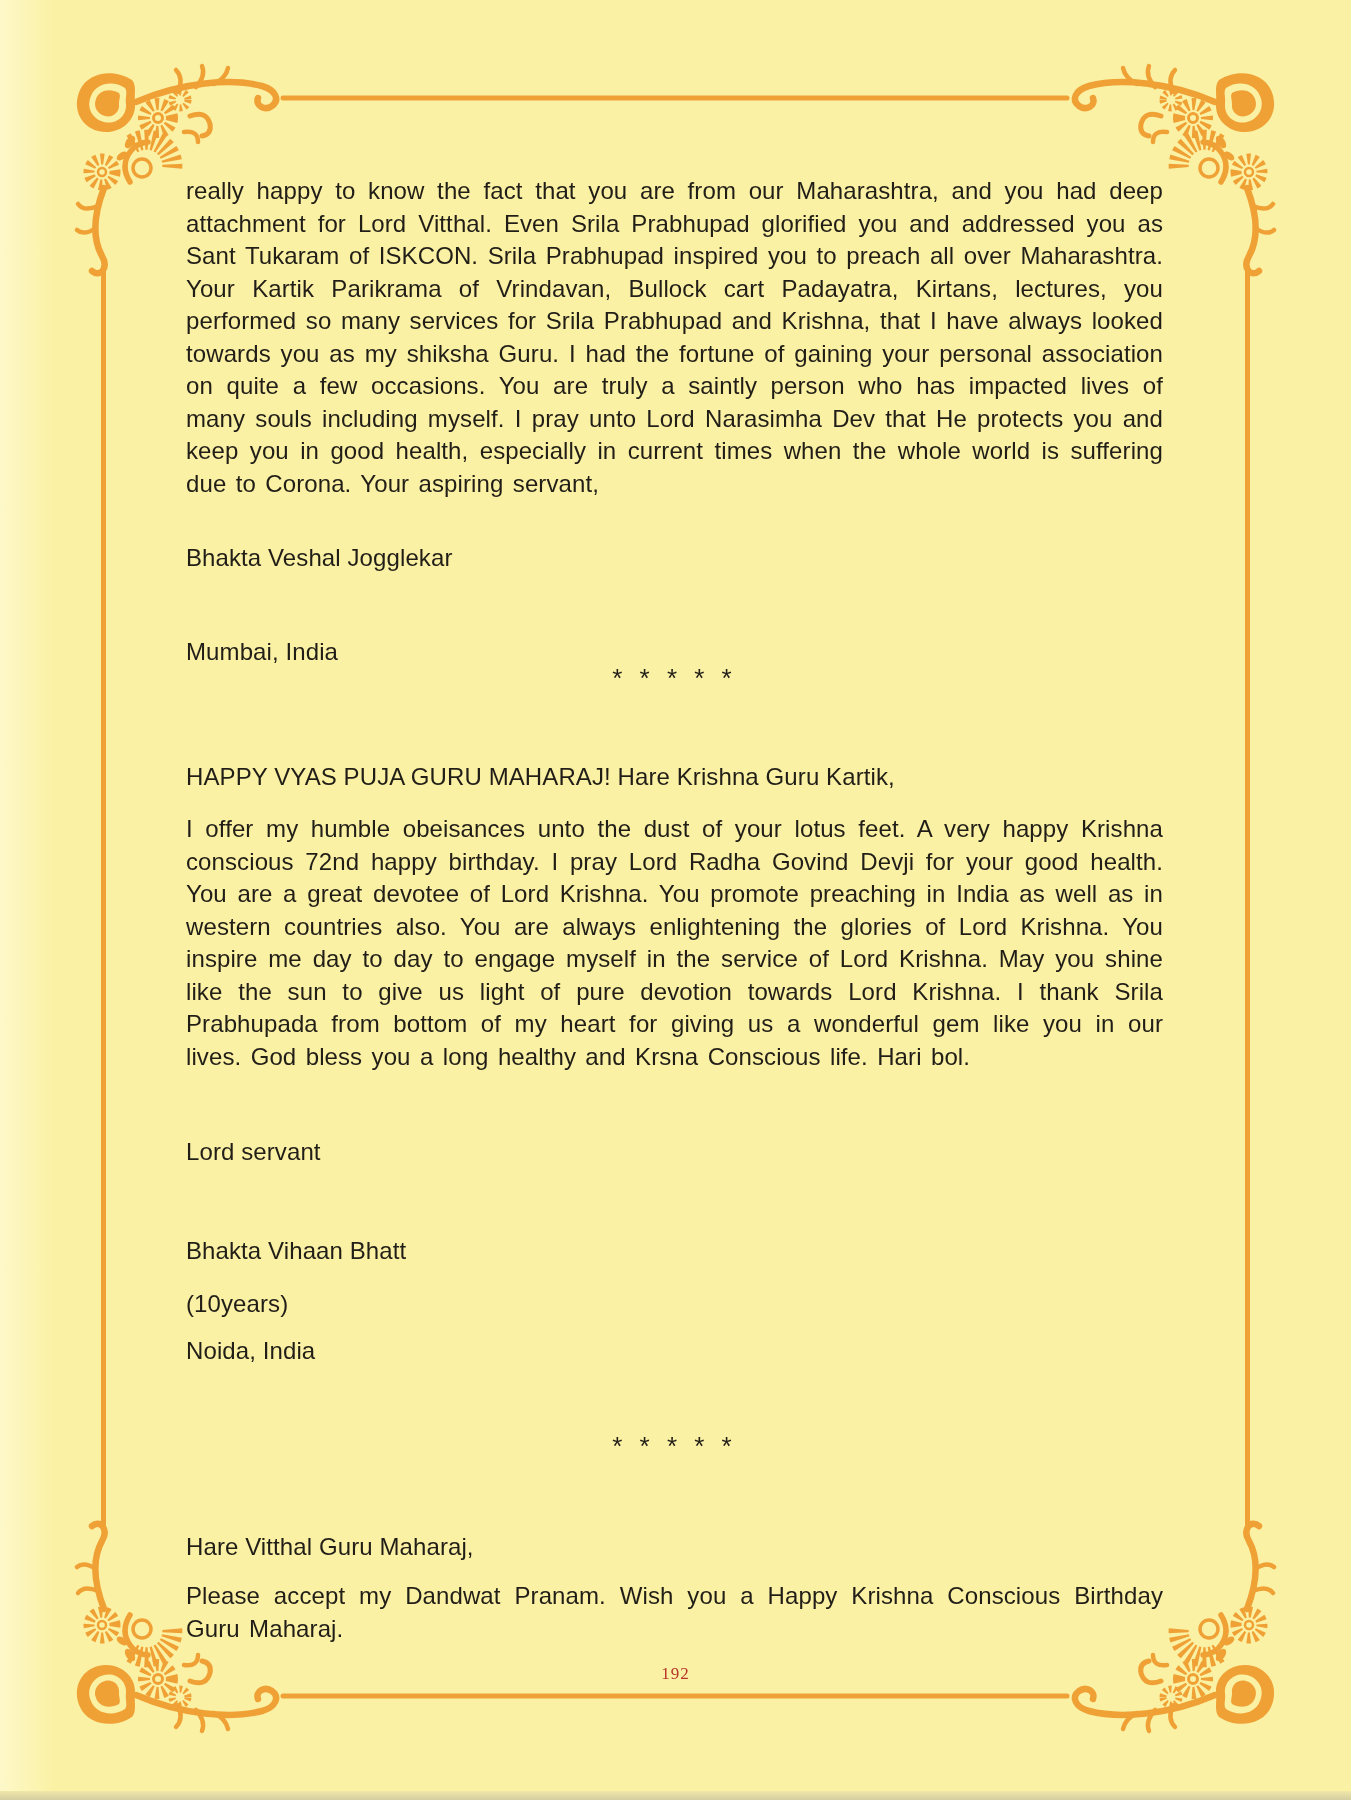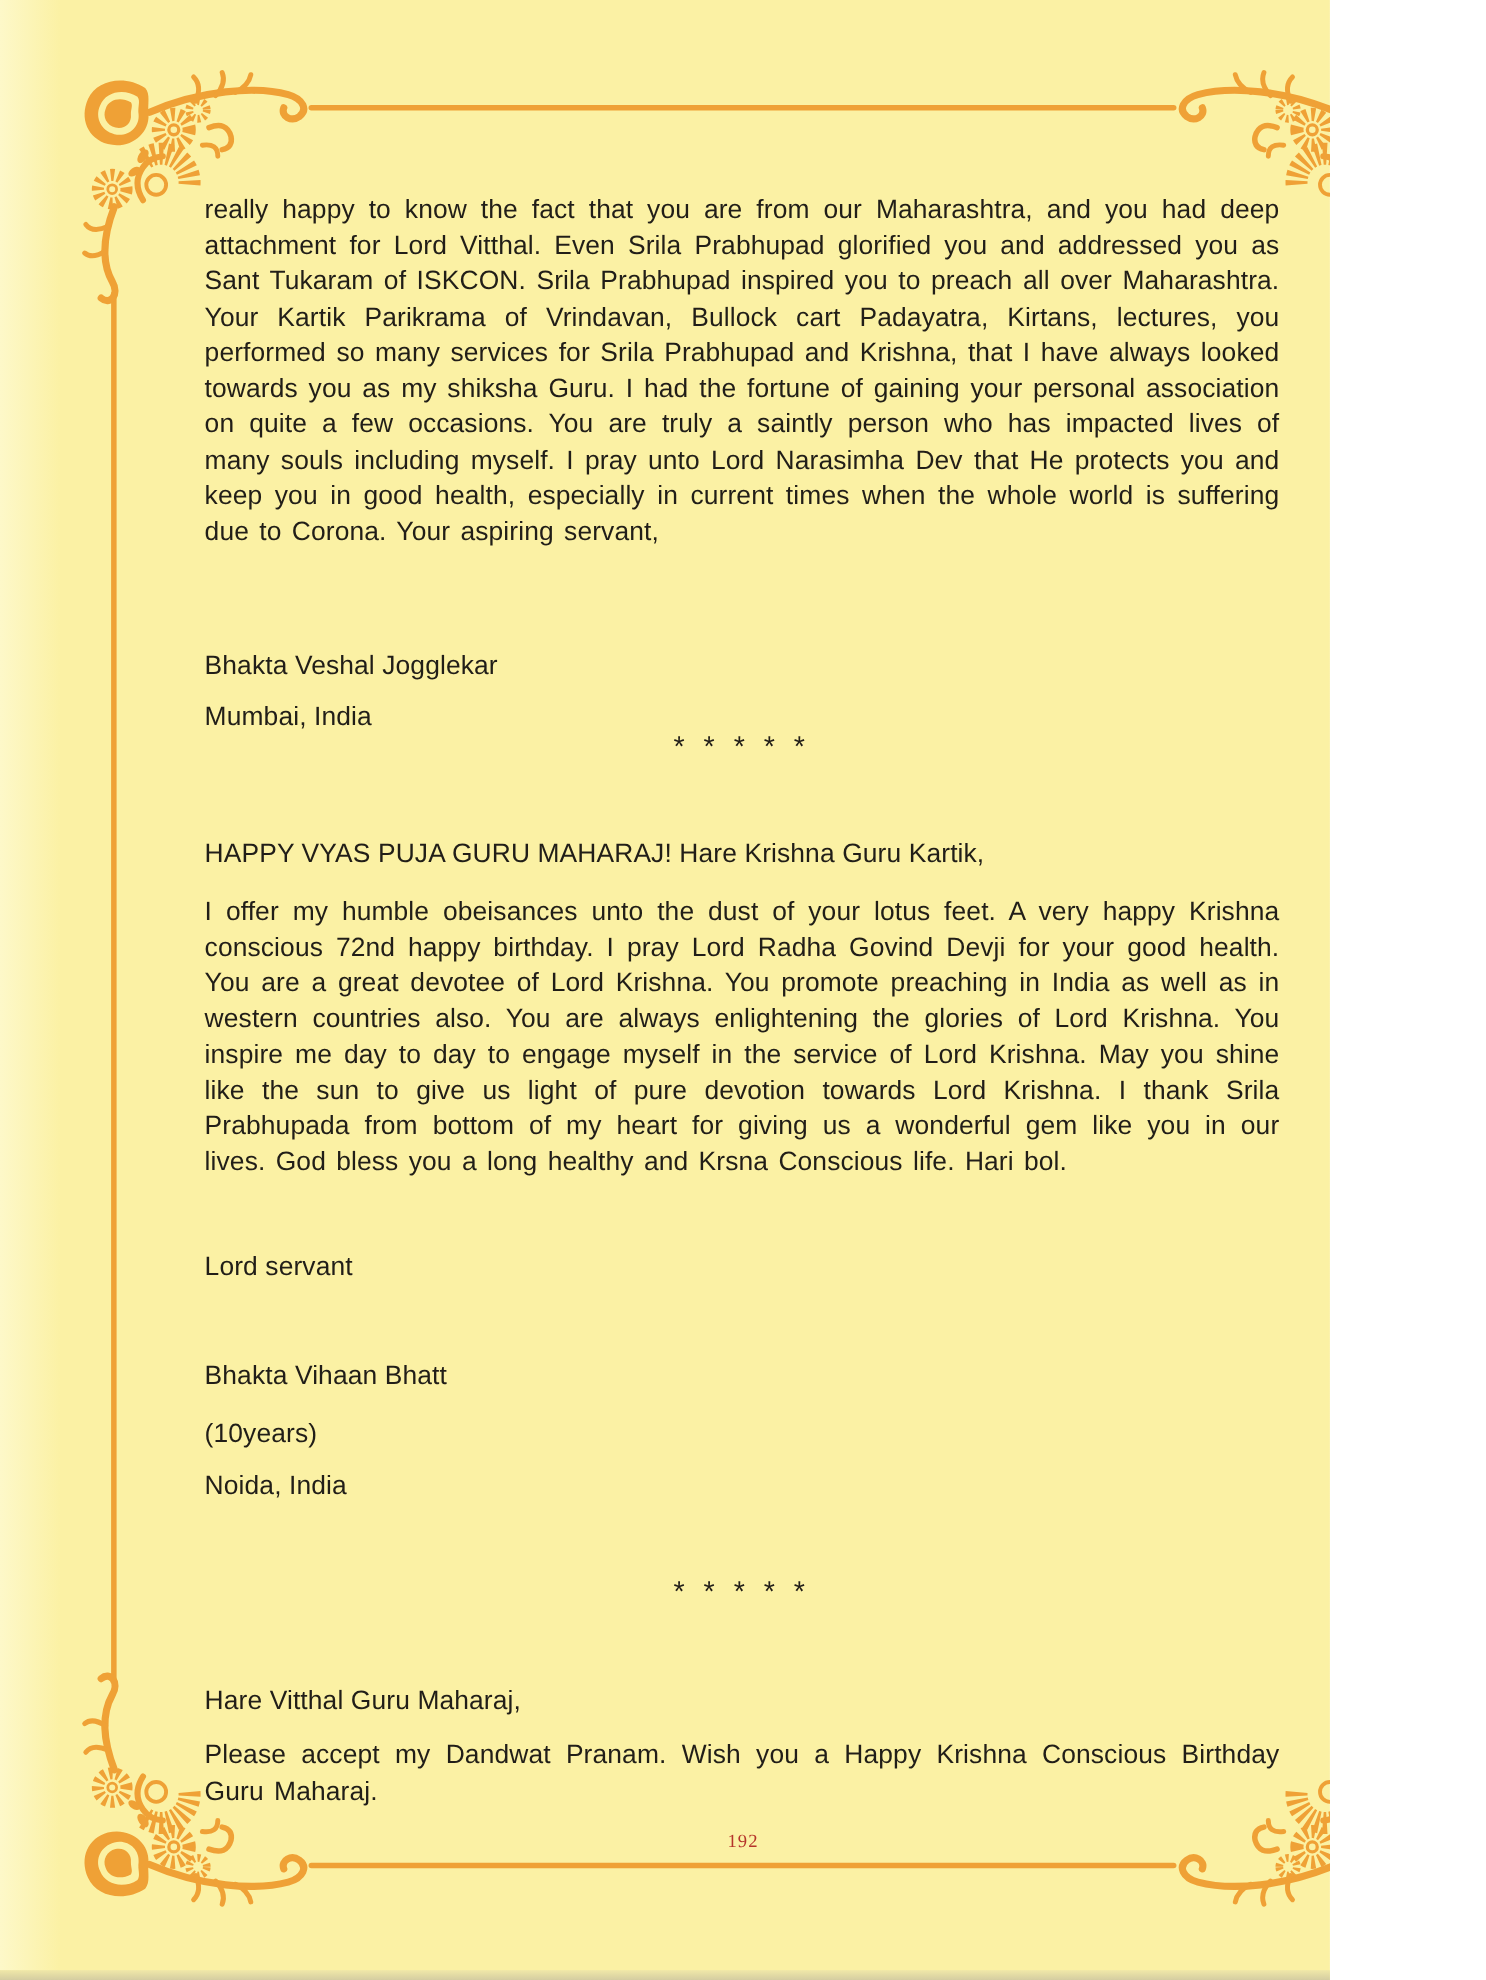--- a/index.html
+++ b/index.html
@@ -1,19 +1,19 @@
 <!DOCTYPE html>
 <html><head>
 <meta charset="utf-8">
 <title>Book Page 192</title>
 <style>
   html, body { margin: 0; padding: 0; background: #ffffff; }
   .page {
     position: relative;
-    width: 1209px;
+    width: 1351px;
     height: 1800px;
     overflow: hidden;
     background: linear-gradient(90deg, #fdf8c9 0px, #fbf1a4 55px, #fbf1a4 100%);
     font-family: "Liberation Sans", "DejaVu Sans", sans-serif;
     color: #211e18;
   }
   .scan-edge {
     position: absolute; left: 0; right: 0; bottom: 0; height: 9px;
     background: linear-gradient(to bottom, #f0e8a8, #d4cda1);
   }
@@ -100,21 +100,21 @@
 
     <use href="#corner-ornament" transform="translate(72,72)"></use>
     <use href="#corner-ornament" transform="translate(1279,72) scale(-1,1)"></use>
     <use href="#corner-ornament" transform="translate(72,1725) scale(1,-1)"></use>
     <use href="#corner-ornament" transform="translate(1279,1725) scale(-1,-1)"></use>
   </svg>
 
   <main>
     <p class="t para" style="top:151px">really happy to know the fact that you are from our Maharashtra, and you had deep attachment for Lord Vitthal. Even Srila Prabhupad glorified you and addressed you as Sant Tukaram of ISKCON. Srila Prabhupad inspired you to preach all over Maharashtra. Your Kartik Parikrama of Vrindavan, Bullock cart Padayatra, Kirtans, lectures, you performed so many services for Srila Prabhupad and Krishna, that I have always looked towards you as my shiksha Guru. I had the fortune of gaining your personal association on quite a few occasions. You are truly a saintly person who has impacted lives of many souls including myself. I pray unto Lord Narasimha Dev that He protects you and keep you in good health, especially in current times when the whole world is suffering due to Corona. Your aspiring servant,</p>
 
-    <p class="t line" style="top:566px">Bhakta Veshal Jogglekar</p>
+    <p class="t line" style="top:518px">Bhakta Veshal Jogglekar</p>
     <p class="t line" style="top:612px">Mumbai, India</p>
 
     <p class="t stars" style="top:636px">* * * * *</p>
 
     <p class="t line" style="top:737px">HAPPY VYAS PUJA GURU MAHARAJ! Hare Krishna Guru Kartik,</p>
     <p class="t para" style="top:789px">I offer my humble obeisances unto the dust of your lotus feet. A very happy Krishna conscious 72nd happy birthday. I pray Lord Radha Govind Devji for your good health. You are a great devotee of Lord Krishna. You promote preaching in India as well as in western countries also. You are always enlightening the glories of Lord Krishna. You inspire me day to day to engage myself in the service of Lord Krishna. May you shine like the sun to give us light of pure devotion towards Lord Krishna. I thank Srila Prabhupada from bottom of my heart for giving us a wonderful gem like you in our lives. God bless you a long healthy and Krsna Conscious life. Hari bol.</p>
 
     <p class="t line" style="top:1112px">Lord servant</p>
     <p class="t line" style="top:1211px">Bhakta Vihaan Bhatt</p>
     <p class="t line" style="top:1264px">(10years)</p>

